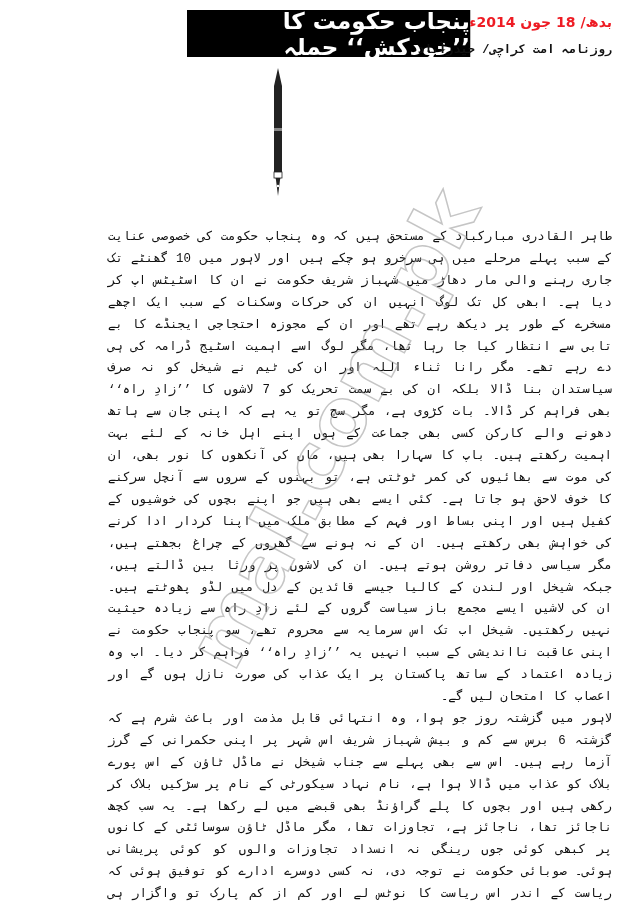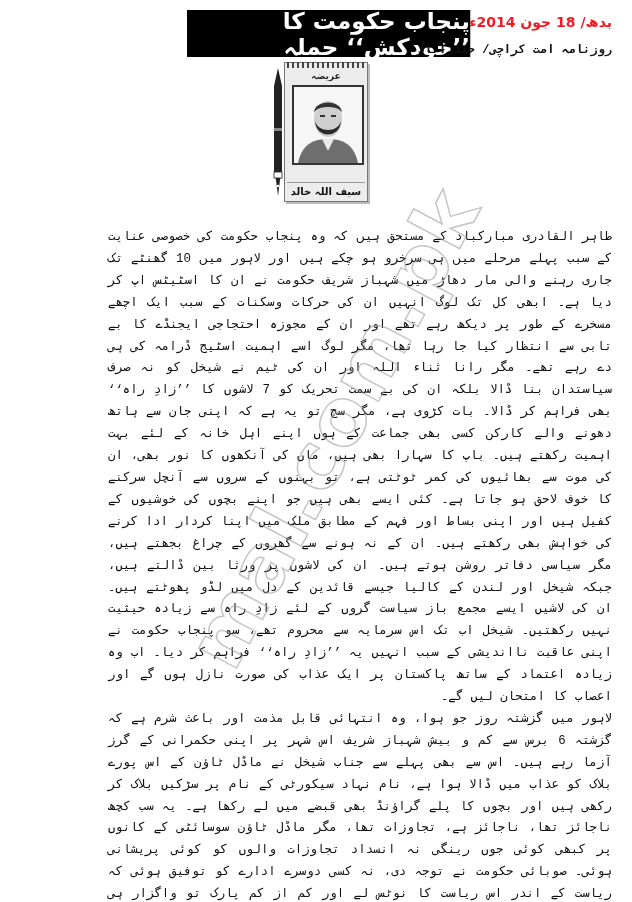--- a/index.html
+++ b/index.html
@@ -70,37 +70,20 @@
 <div class="date-line" style="color: rgb(238, 28, 36);">بدھ/ 18 جون 2014ء</div>
 <div class="source-line">روزنامہ امت کراچی/ حیدرآباد</div>
 
 <div class="column-logo">
   <svg class="pen" viewBox="0 0 12 128">
     <path d="M6 0 L10 18 L10 104 L8 112 L6 128 L4 112 L2 104 L2 18 Z" fill="#222"></path>
     <rect x="2" y="60" width="8" height="3" fill="#888"></rect>
     <rect x="2" y="104" width="8" height="6" fill="#fff" stroke="#222" stroke-width="0.8"></rect>
     <circle cx="6" cy="118" r="1.2" fill="#fff"></circle>
   </svg>
-  <div class="notepad">
-    <div class="spiral"></div>
-    <div class="column-title">عریضہ</div>
-    <div class="portrait">
-      <svg viewBox="0 0 68 76" width="68" height="76">
-        <rect width="68" height="76" fill="#f6f6f6"></rect>
-        <path d="M4 76 C8 58 18 52 34 52 C50 52 60 58 64 76 Z" fill="#6e6e6e"></path>
-        <path d="M28 52 L34 64 L40 52 Z" fill="#e8e8e8"></path>
-        <ellipse cx="34" cy="32" rx="14" ry="18" fill="#cfcfcf"></ellipse>
-        <path d="M20 26 C20 12 48 12 48 26 C46 18 22 18 20 26 Z" fill="#333"></path>
-        <path d="M21 34 C22 52 46 52 47 34 C44 46 24 46 21 34 Z" fill="#2a2a2a"></path>
-        <rect x="26" y="28" width="5" height="2" fill="#333"></rect>
-        <rect x="37" y="28" width="5" height="2" fill="#333"></rect>
-      </svg>
-    </div>
-    <div class="author-name">سیف اللہ خالد</div>
-  </div>
 </div>
 
 <div class="article-body">
   <p>طاہر القادری مبارکباد کے مستحق ہیں کہ وہ پنجاب حکومت کی خصوصی عنایت کے سبب پہلے مرحلے میں ہی سرخرو ہو چکے ہیں اور لاہور میں 10 گھنٹے تک جاری رہنے والی مار دھاڑ میں شہباز شریف حکومت نے ان کا اسٹیٹس اپ کر دیا ہے۔ ابھی کل تک لوگ انہیں ان کی حرکات وسکنات کے سبب ایک اچھے مسخرے کے طور پر دیکھ رہے تھے اور ان کے مجوزہ احتجاجی ایجنڈے کا بے تابی سے انتظار کیا جا رہا تھا، مگر لوگ اسے اہمیت اسٹیج ڈرامہ کی ہی دے رہے تھے۔ مگر رانا ثناء اللہ اور ان کی ٹیم نے شیخل کو نہ صرف سیاستدان بنا ڈالا بلکہ ان کی بے سمت تحریک کو 7 لاشوں کا ’’زادِ راہ‘‘ بھی فراہم کر ڈالا۔ بات کڑوی ہے، مگر سچ تو یہ ہے کہ اپنی جان سے ہاتھ دھونے والے کارکن کسی بھی جماعت کے ہوں اپنے اہل خانہ کے لئے بہت اہمیت رکھتے ہیں۔ باپ کا سہارا بھی ہیں، ماں کی آنکھوں کا نور بھی، ان کی موت سے بھائیوں کی کمر ٹوٹتی ہے، تو بہنوں کے سروں سے آنچل سرکنے کا خوف لاحق ہو جاتا ہے۔ کئی ایسے بھی ہیں جو اپنے بچوں کی خوشیوں کے کفیل ہیں اور اپنی بساط اور فہم کے مطابق ملک میں اپنا کردار ادا کرنے کی خواہش بھی رکھتے ہیں۔ ان کے نہ ہونے سے گھروں کے چراغ بجھتے ہیں، مگر سیاسی دفاتر روشن ہوتے ہیں۔ ان کی لاشوں پر ورثا بین ڈالتے ہیں، جبکہ شیخل اور لندن کے کالیا جیسے قائدین کے دل میں لڈو پھوٹتے ہیں۔ ان کی لاشیں ایسے مجمع باز سیاست گروں کے لئے زادِ راہ سے زیادہ حیثیت نہیں رکھتیں۔ شیخل اب تک اس سرمایہ سے محروم تھے، سو پنجاب حکومت نے اپنی عاقبت نااندیشی کے سبب انہیں یہ ’’زادِ راہ‘‘ فراہم کر دیا۔ اب وہ زیادہ اعتماد کے ساتھ پاکستان پر ایک عذاب کی صورت نازل ہوں گے اور اعصاب کا امتحان لیں گے۔</p>
   <p>لاہور میں گزشتہ روز جو ہوا، وہ انتہائی قابل مذمت اور باعث شرم ہے کہ گزشتہ 6 برس سے کم و بیش شہباز شریف اس شہر پر اپنی حکمرانی کے گرز آزما رہے ہیں۔ اس سے بھی پہلے سے جناب شیخل نے ماڈل ٹاؤن کے اس پورے بلاک کو عذاب میں ڈالا ہوا ہے، نام نہاد سیکورٹی کے نام پر سڑکیں بلاک کر رکھی ہیں اور بچوں کا پلے گراؤنڈ بھی قبضے میں لے رکھا ہے۔ یہ سب کچھ ناجائز تھا، ناجائز ہے، تجاوزات تھا، مگر ماڈل ٹاؤن سوسائٹی کے کانوں پر کبھی کوئی جوں رینگی نہ انسداد تجاوزات والوں کو کوئی پریشانی ہوئی۔ صوبائی حکومت نے توجہ دی، نہ کسی دوسرے ادارے کو توفیق ہوئی کہ ریاست کے اندر اس ریاست کا نوٹس لے اور کم از کم پارک تو واگزار ہی کروا دے، مگر اب اچانک اتنا لاؤ لشکر اور پولیس کے دستے لے کر دھاوا بولنے کا جواز؟ عمران خان نے درست کہا کہ حکومت یہ عمل کر کے شیخل کو ڈرانا چاہتی تھی۔ مسلم لیگ (ن) کو ان دنوں جس ذہنی سطح کے مشیر دستیاب ہیں، ان کی موجودگی میں عمران کا دعویٰ غلط دکھائی نہیں دیتا، مگر اس کے لئے طریقہ کار غلط منتخب کیا گیا۔ کیا بہتر نہ ہوتا کہ ان تجاوزات کے خلاف معمول کا آپریشن کیا جاتا یا عدالتی حکم حاصل کر لیا جاتا یا کم از کم پولیس فائرنگ سے ہی اجتناب برت لیا جاتا، تو بھی کام ہو جاتا اور خون بھی نہ بہتا۔ حالات کو دیکھا جائے تو شاید پولیس کا موڈ بھی یہی تھا، مگر ماحول تبدیل ہوا۔ یہ جناب شیخل کے ایک ٹوئٹ سے جو انہوں نے صبح 6 بج کر 30 منٹ پر فرمایا اور اس میں کہا کہ: ’’میرے کارکنوں کا یہ پہلا امتحان ہے، وہ زندگیاں قربان کر دیں گے، مگر سر نہیں جھکائیں گے‘‘۔ یعنی جناب شیخل کی تجاوزات کا دفاع بھی گویا کوئی مقدس فریضہ ہے، جس پر کارکنوں کی زندگیاں قربان کر دی جائیں۔ ان کے اس ٹوئٹ کے صرف ایک منٹ بعد عدیل رحمان نے ان سے بہت خوبصورت سوال پوچھا کہ: ’’آپ جانوں کی اس قربانی میں قیادت کی جرأت کریں گے؟‘‘ مگر ہزاروں میل دور بیٹھ کر کارکنوں سے جانوں کی قربانی مانگنے والا قائد مہر بہ لب رہا۔</p>
 </div>
 
 <div class="watermark">mal.com.pk</div>
 
 </body></html>

